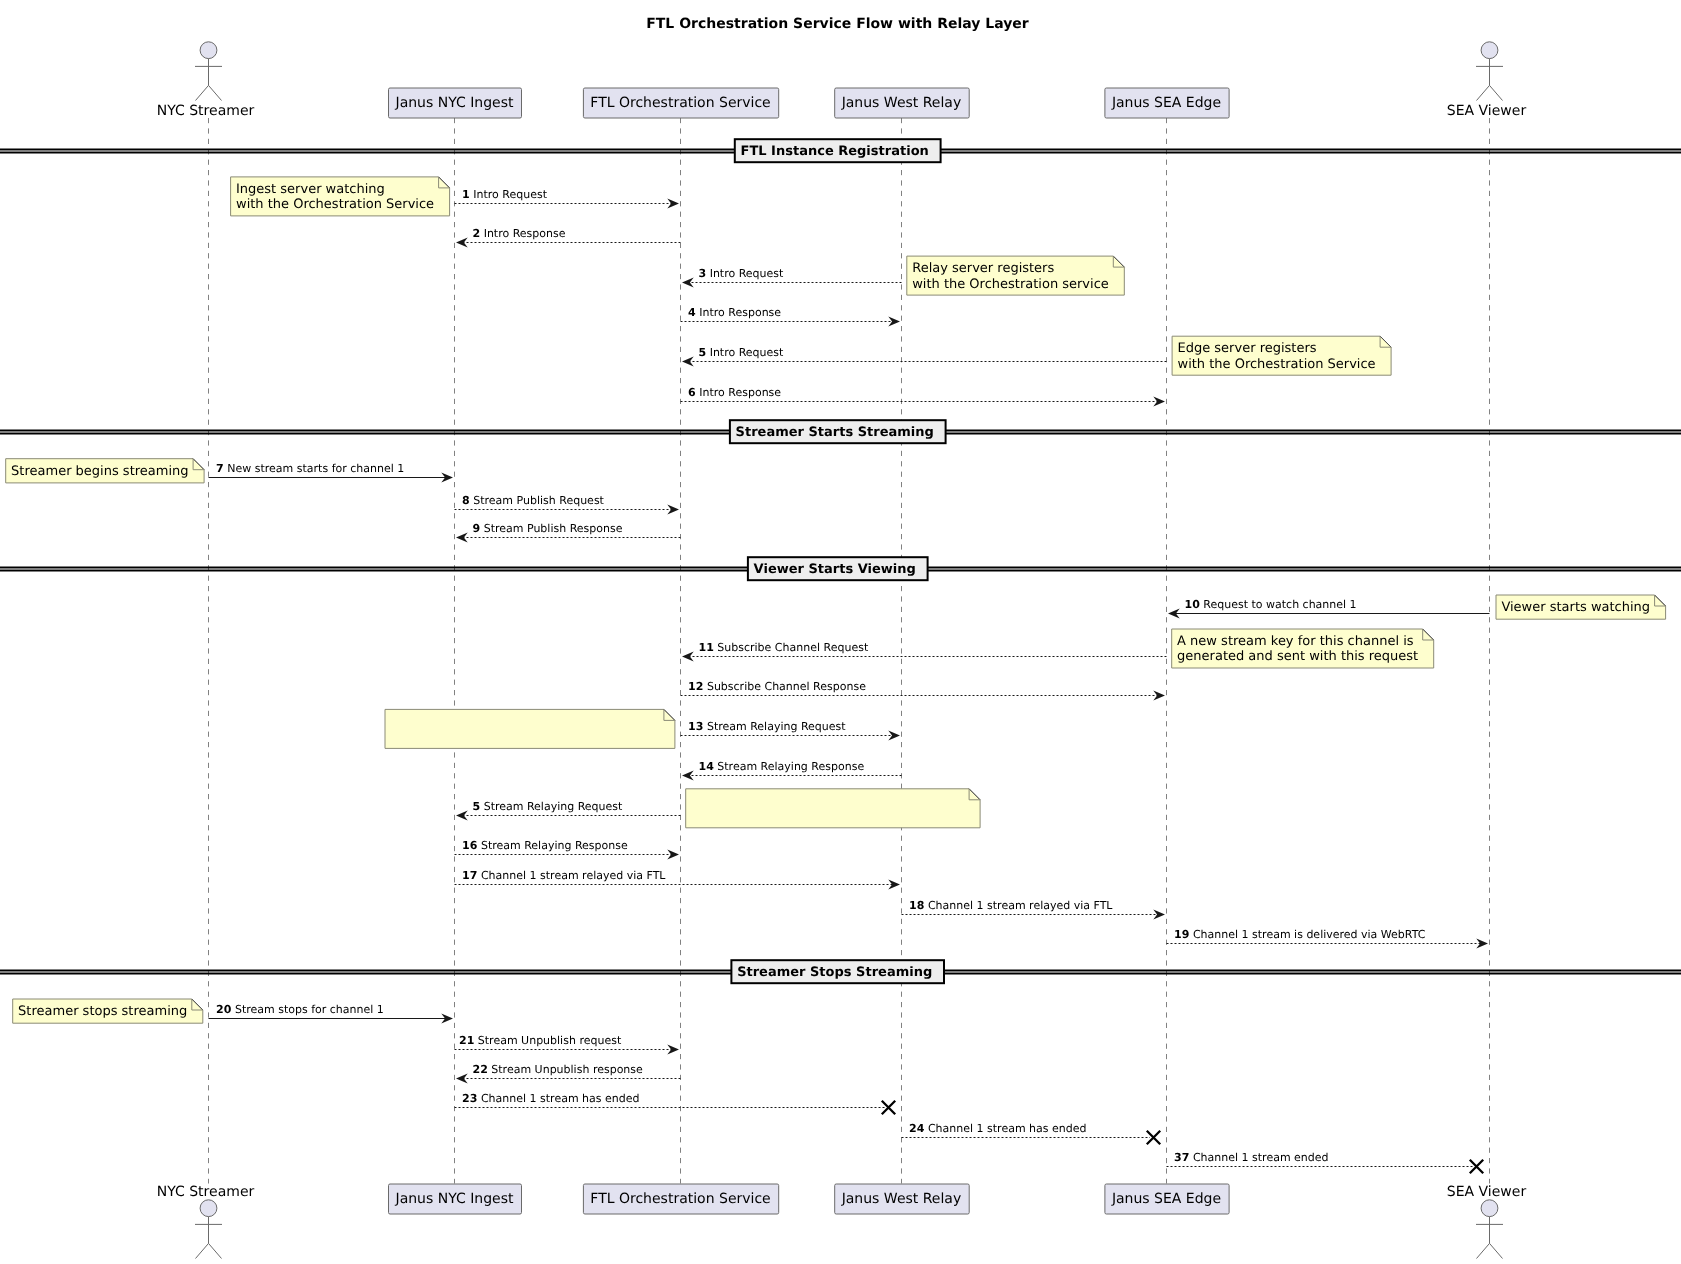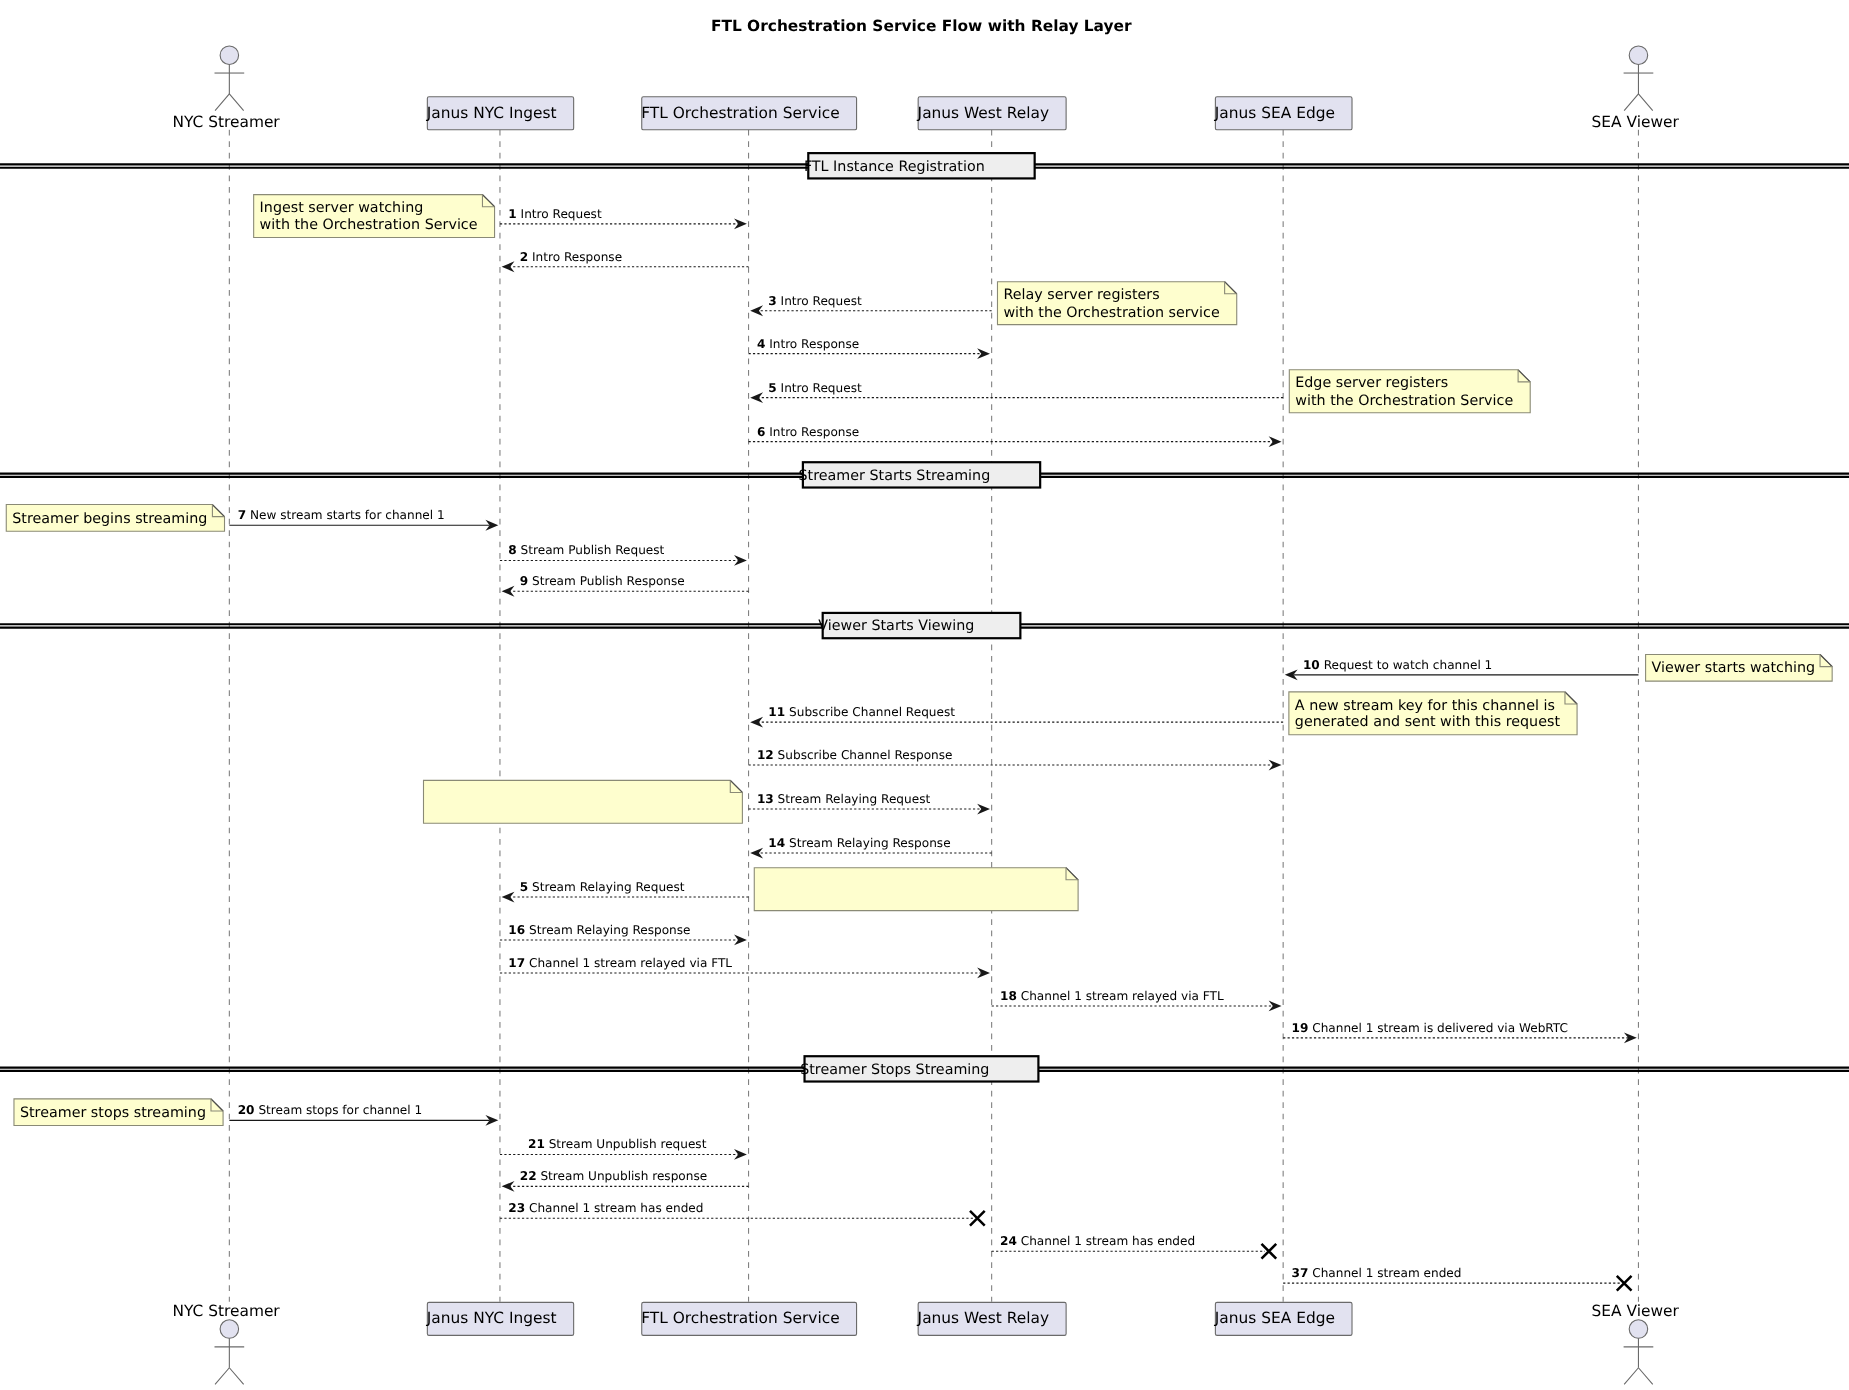--- a/index.html
+++ b/index.html
@@ -2,23 +2,23 @@
 <html><head>
 <meta charset="utf-8">
 <title>FTL Orchestration Service Flow with Relay Layer</title>
 <style>
 html,body{margin:0;padding:0;background:#fff;}
 body{width:1681px;height:1264px;overflow:hidden;font-family:"DejaVu Sans",sans-serif;color:#000;
  -webkit-font-smoothing:antialiased;text-rendering:geometricPrecision;}
 #diagram{position:relative;width:1681px;height:1264px;}
 #vec{position:absolute;left:0;top:0;}
 #diagram > div{position:absolute;}
-.ptxt{font-size:14px;line-height:30px;text-align:left;white-space:pre;}
+.ptxt{font-size:14px;line-height:30px;text-align:center;white-space:pre;}
 .actor-lbl{line-height:normal;text-align:center;}
-.dtxt{font-size:13px;font-weight:normal;line-height:25px;white-space:pre;}
+.dtxt{font-size:13px;font-weight:bold;line-height:25px;text-align:center;white-space:pre;}
 .mtxt{font-size:11px;line-height:17px;white-space:pre;}
 .mtxt b{font-weight:bold;}
 .ntxt{font-size:13px;line-height:15.5px;white-space:pre;}
 .title{font-size:14px;font-weight:bold;left:-3px;top:15.3px;width:1681px;text-align:center;white-space:pre;line-height:19px;}
 </style>
 </head>
 <body>
 
 <div id="diagram">
 <svg id="vec" width="1681" height="1264" viewBox="0 0 1681 1264">
@@ -189,21 +189,21 @@
 <div class="mtxt" style="left:698.5px;top:638.9px"><b>11</b> <span>Subscribe Channel Request</span></div>
 <div class="mtxt" style="left:688.1px;top:677.9px"><b>12</b> <span>Subscribe Channel Response</span></div>
 <div class="mtxt" style="left:688.1px;top:717.9px"><b>13</b> <span>Stream Relaying Request</span></div>
 <div class="mtxt" style="left:698.5px;top:757.9px"><b>14</b> <span>Stream Relaying Response</span></div>
 <div class="mtxt" style="left:472.5px;top:797.9px"><b>5</b> <span>Stream Relaying Request</span></div>
 <div class="mtxt" style="left:462.1px;top:836.9px"><b>16</b> <span>Stream Relaying Response</span></div>
 <div class="mtxt" style="left:462.1px;top:866.9px"><b>17</b> <span>Channel 1 stream relayed via FTL</span></div>
 <div class="mtxt" style="left:909.1px;top:896.9px"><b>18</b> <span>Channel 1 stream relayed via FTL</span></div>
 <div class="mtxt" style="left:1174.1px;top:925.9px"><b>19</b> <span>Channel 1 stream is delivered via WebRTC</span></div>
 <div class="mtxt" style="left:216.1px;top:1000.9px"><b>20</b> <span>Stream stops for channel 1</span></div>
-<div class="mtxt" style="left:480px;top:1031.9px"><b>21</b> <span>Stream Unpublish request</span></div>
+<div class="mtxt" style="left:459px;top:1031.9px"><b>21</b> <span>Stream Unpublish request</span></div>
 <div class="mtxt" style="left:472.5px;top:1060.9px"><b>22</b> <span>Stream Unpublish response</span></div>
 <div class="mtxt" style="left:462.1px;top:1089.9px"><b>23</b> <span>Channel 1 stream has ended</span></div>
 <div class="mtxt" style="left:909.1px;top:1119.9px"><b>24</b> <span>Channel 1 stream has ended</span></div>
 <div class="mtxt" style="left:1174.1px;top:1148.9px"><b>37</b> <span>Channel 1 stream ended</span></div>
 <div class="ntxt" style="left:236.0px;top:181.8px;width:219.0px"><div>Ingest server watching</div><div>with the Orchestration Service</div></div>
 <div class="ntxt" style="left:912.2px;top:261.0px;width:217.5px"><div>Relay server registers</div><div>with the Orchestration service</div></div>
 <div class="ntxt" style="left:1177.5px;top:341.1px;width:219.0px"><div>Edge server registers</div><div>with the Orchestration Service</div></div>
 <div class="ntxt" style="left:11.1px;top:463.6px;width:198.4px"><div>Streamer begins streaming</div></div>
 <div class="ntxt" style="left:1501.4px;top:599.9px;width:169.6px"><div>Viewer starts watching</div></div>
 <div class="ntxt" style="left:1177.1px;top:633.9px;width:262.0px"><div>A new stream key for this channel is</div><div>generated and sent with this request</div></div>

